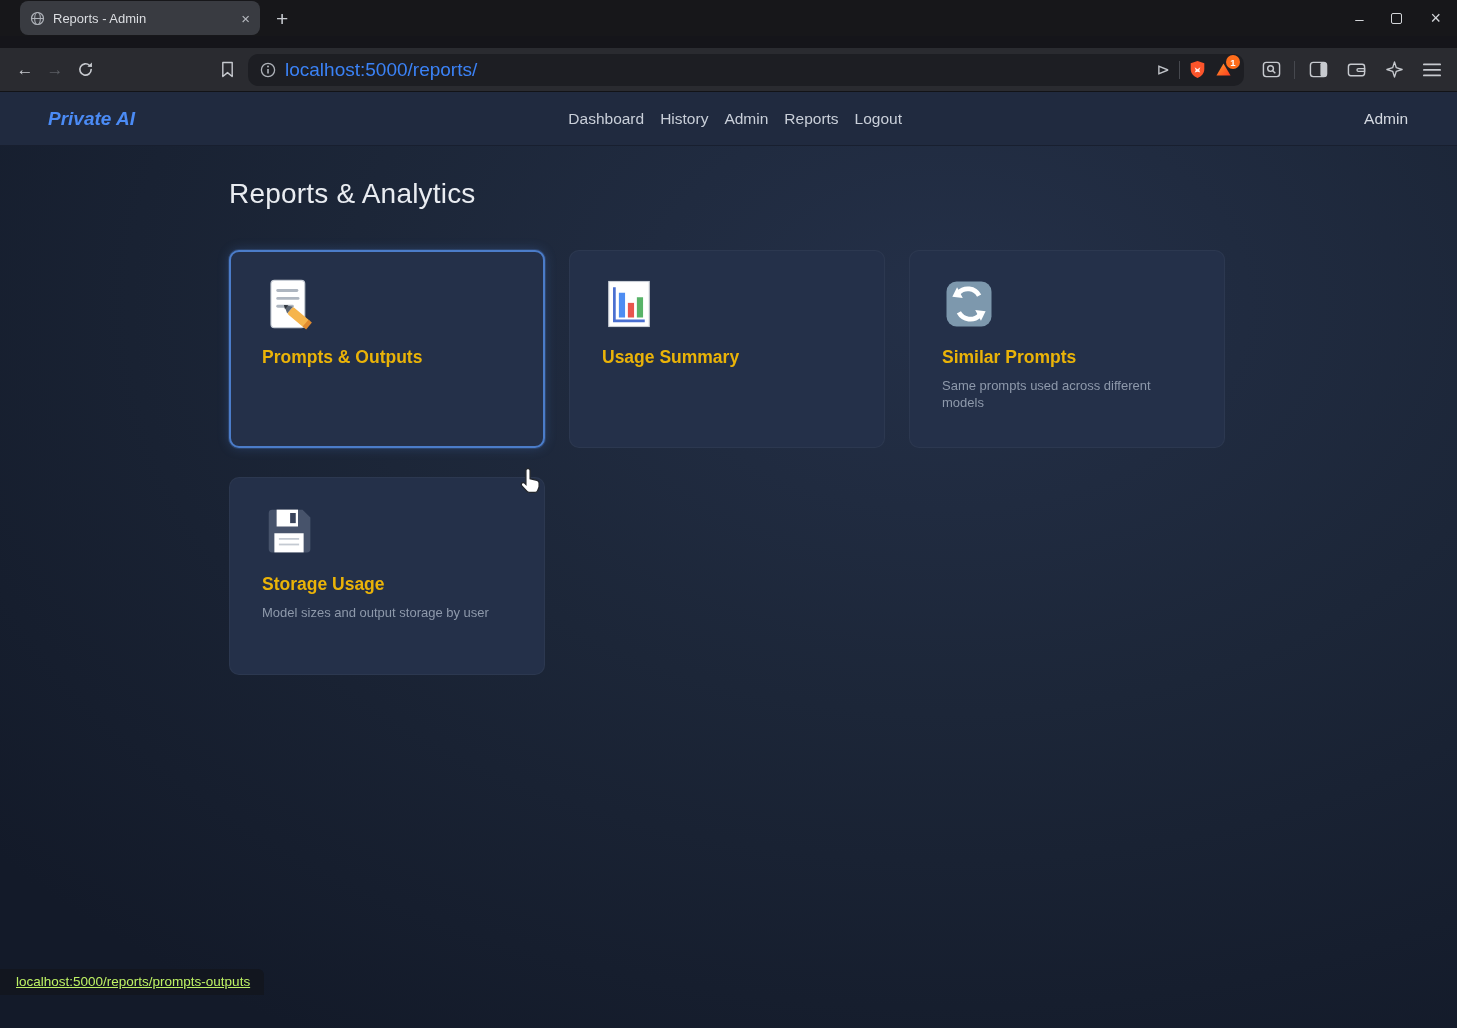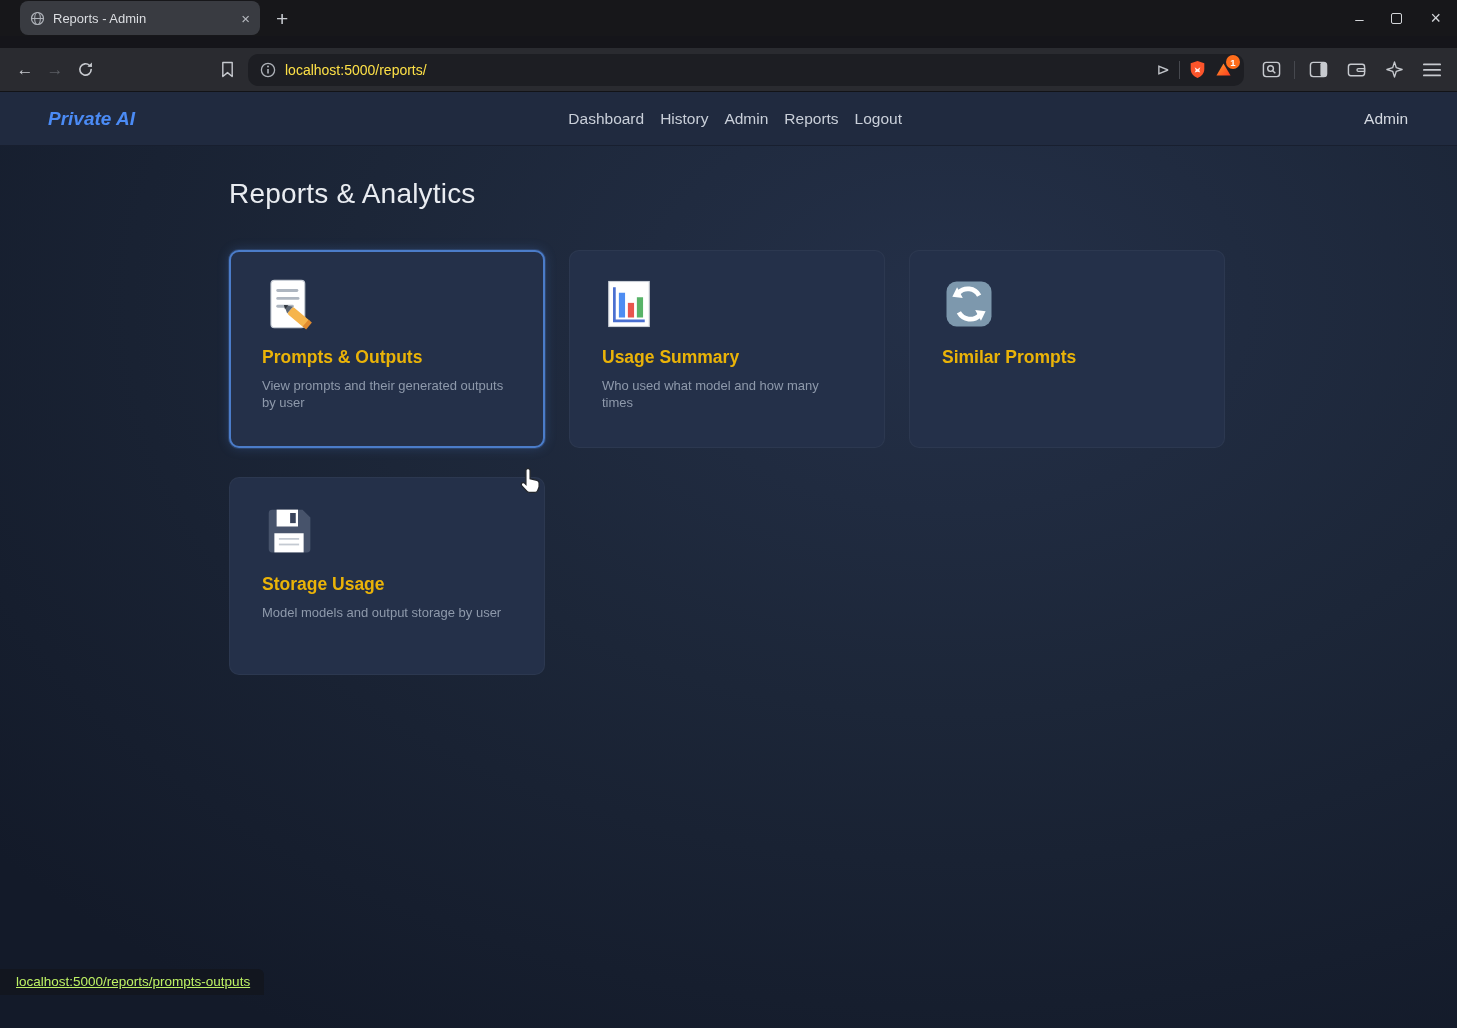--- a/index.html
+++ b/index.html
@@ -34,21 +34,21 @@
     border-bottom:1px solid #121317;
   }
   .tb-btn { width:30px; height:30px; display:flex; align-items:center; justify-content:center;
     font-size:17px; color:#c7cacf; border-radius:6px; }
   .tb-btn.disabled { color:#5b5e64; }
   .tb-spacer { width:112px; }
   .urlbar {
     flex:1; height:32px; background:#1d1e23; border-radius:10px; margin:0 10px 0 6px;
     display:flex; align-items:center; gap:9px; padding:0 12px;
   }
-  .url-text { font-size:14px; color:#fde047; }
+  .url-text { font-size:19px; color:#3b82f6; }
   .url-spacer { flex:1; }
   .vdiv { width:1px; height:18px; background:#46484e; }
   .badge-wrap { position:relative; display:flex; align-items:center; }
   .badge {
     position:absolute; top:-7px; right:-8px; min-width:14px; height:14px;
     background:#ff6d1b; border-radius:8px; color:#fff; font-size:9.5px;
     display:flex; align-items:center; justify-content:center; padding:0 3px; font-weight:bold;
   }
   .right-icons { display:flex; align-items:center; gap:8px; margin-left:2px; }
 
@@ -228,63 +228,62 @@
           <line x1="14" y1="26" x2="27" y2="26" stroke="#aeb6c0" stroke-width="2.6" stroke-linecap="round"></line>
           <g transform="rotate(40 28 32)">
             <rect x="24" y="28" width="21" height="8" rx="1.5" fill="#f6b44b"></rect>
             <rect x="42" y="28" width="4" height="8" fill="#e08a2e"></rect>
             <polygon points="24,28 24,36 17,32" fill="#5b6470"></polygon>
             <polygon points="20,29.7 20,34.3 17,32" fill="#2f353d"></polygon>
           </g>
         </svg>
       </div>
       <div class="card-title">Prompts &amp; Outputs</div>
-      <div class="card-desc">View prompts and their generated outputs by user</div>
     </div>
 
     <div class="card">
       <div class="card-icon">
         <svg width="54" height="54" viewBox="0 0 48 48">
           <rect x="6" y="4" width="36" height="40" fill="#ffffff" stroke="#c9ced6" stroke-width="1"></rect>
           <polyline points="11,9 11,39 38,39" fill="none" stroke="#4a6fd0" stroke-width="2.4"></polyline>
           <rect x="15" y="14" width="5.5" height="22" fill="#4e8df2"></rect>
           <rect x="23" y="23" width="5.5" height="13" fill="#e8554d"></rect>
           <rect x="31" y="18" width="5.5" height="18" fill="#58b368"></rect>
         </svg>
       </div>
       <div class="card-title">Usage Summary</div>
-      <div class="card-desc">Who used what model and how many times</div>
     </div>
 
     <div class="card">
       <div class="card-icon">
         <svg width="54" height="54" viewBox="0 0 48 48">
           <rect x="4" y="4" width="40" height="40" rx="9" fill="#7d98ad"></rect>
           <path d="M33 16.5 A11.5 11.5 0 0 0 14.5 14.2" fill="none" stroke="#ffffff" stroke-width="4.2"></path>
           <polygon points="9.2,17.5 18.5,18.6 13.4,9.2" fill="#ffffff"></polygon>
           <path d="M15 31.5 A11.5 11.5 0 0 0 33.5 33.8" fill="none" stroke="#ffffff" stroke-width="4.2"></path>
           <polygon points="38.8,30.5 29.5,29.4 34.6,38.8" fill="#ffffff"></polygon>
         </svg>
       </div>
       <div class="card-title">Similar Prompts</div>
+      <div class="card-desc">Same prompts used across different models</div>
     </div>
 
     <div class="card">
       <div class="card-icon">
         <svg width="54" height="54" viewBox="0 0 48 48">
           <path d="M9 5h27l7 7v28a3 3 0 0 1-3 3H9a3 3 0 0 1-3-3V8a3 3 0 0 1 3-3z" fill="#47536b"></path>
           <rect x="13" y="5" width="19" height="15" fill="#ffffff"></rect>
           <rect x="25" y="8" width="5" height="9" fill="#39435a"></rect>
           <rect x="11" y="26" width="26" height="17" fill="#ffffff"></rect>
           <line x1="15" y1="31" x2="33" y2="31" stroke="#c4cad2" stroke-width="1.6"></line>
           <line x1="15" y1="36" x2="33" y2="36" stroke="#c4cad2" stroke-width="1.6"></line>
         </svg>
       </div>
       <div class="card-title">Storage Usage</div>
-      <div class="card-desc">Model models and output storage by user</div>
+      <div class="card-desc">Model sizes and output storage by user</div>
     </div>
 
   </div>
 
   <div class="cursor">
     <svg width="24" height="27" viewBox="0 0 24 27">
       <path d="M9 1.5c1.15 0 2.1.95 2.1 2.1v8.1l6.8 1.6c1.3.3 2.2 1.45 2.2 2.78v3.1c0 .55-.1 1.1-.3 1.6l-1.2 2.95c-.4 1-1.4 1.67-2.5 1.67h-5.9c-.8 0-1.6-.33-2.15-.92l-5.2-5.6c-.75-.8-.72-2.05.08-2.8.74-.7 1.9-.68 2.62.03l1.35 1.34V3.6c0-1.15.95-2.1 2.1-2.1z" fill="#ffffff" stroke="#23272e" stroke-width="1.3"></path>
     </svg>
   </div>
 </div>

